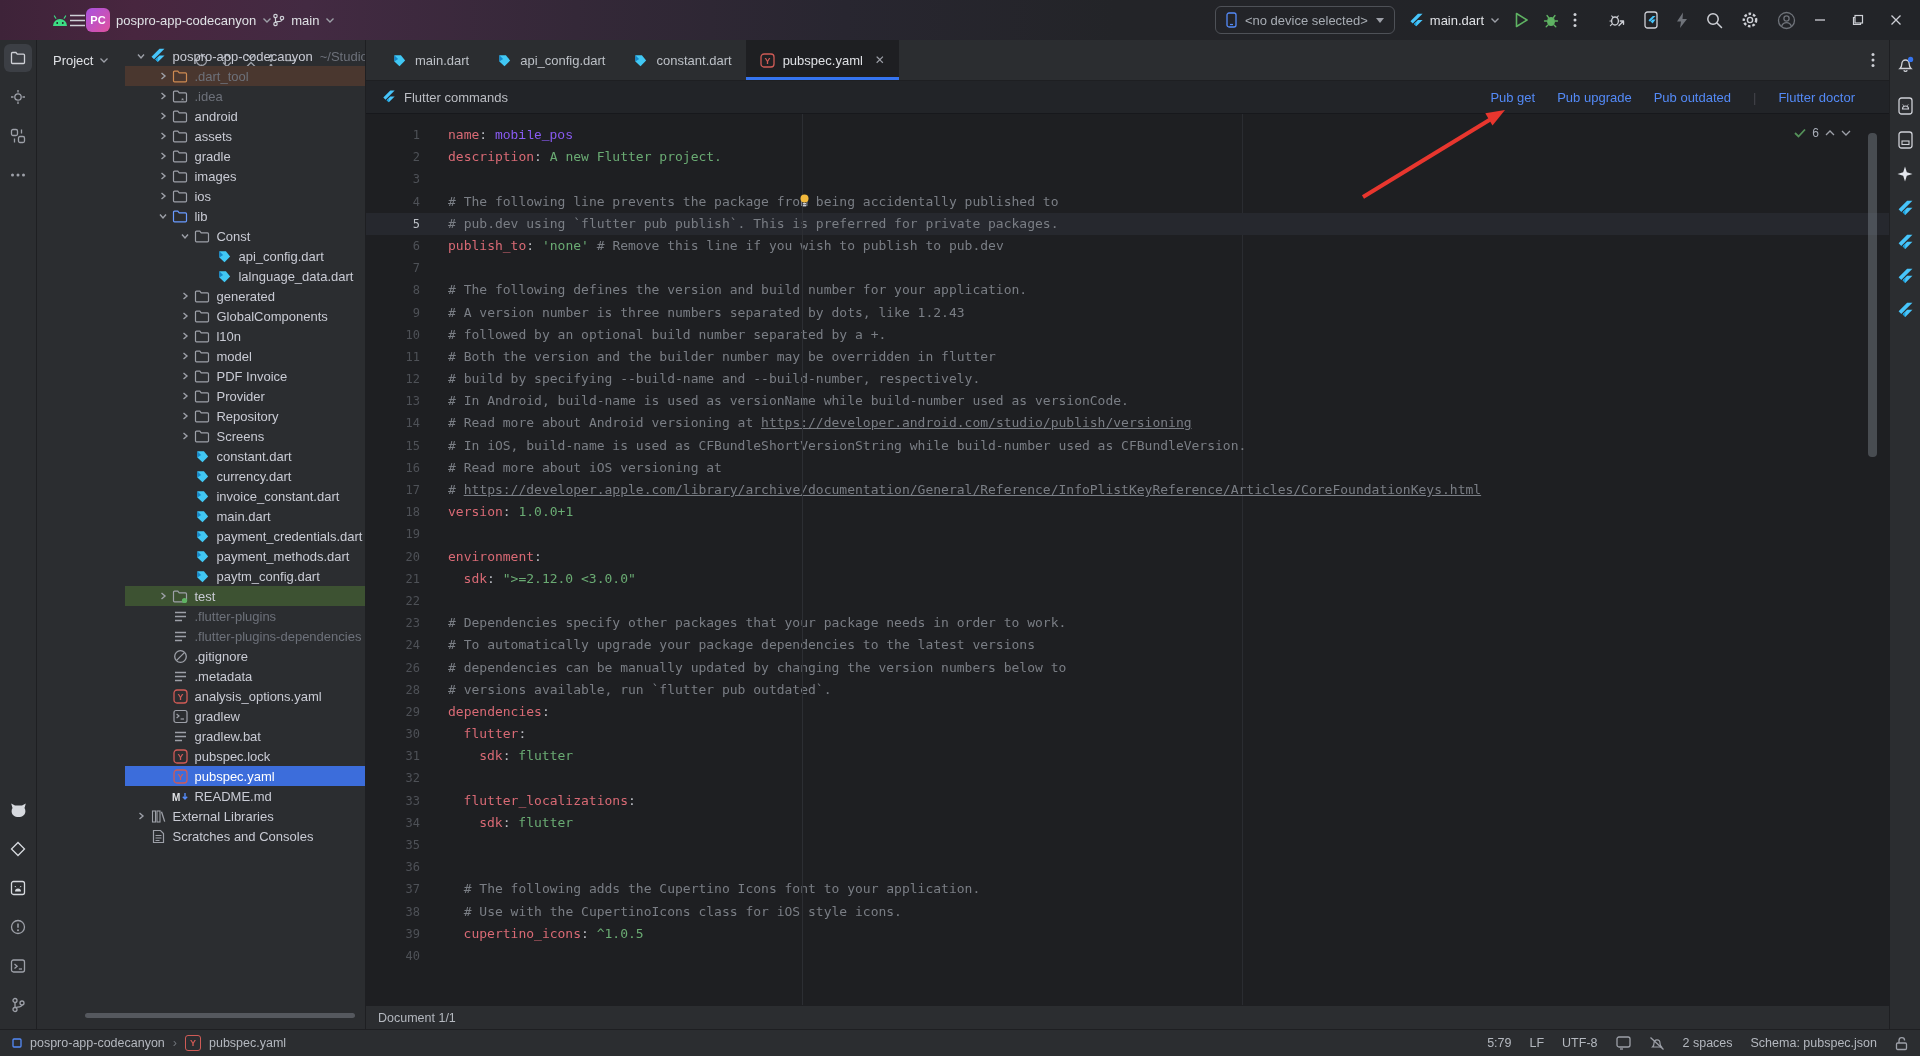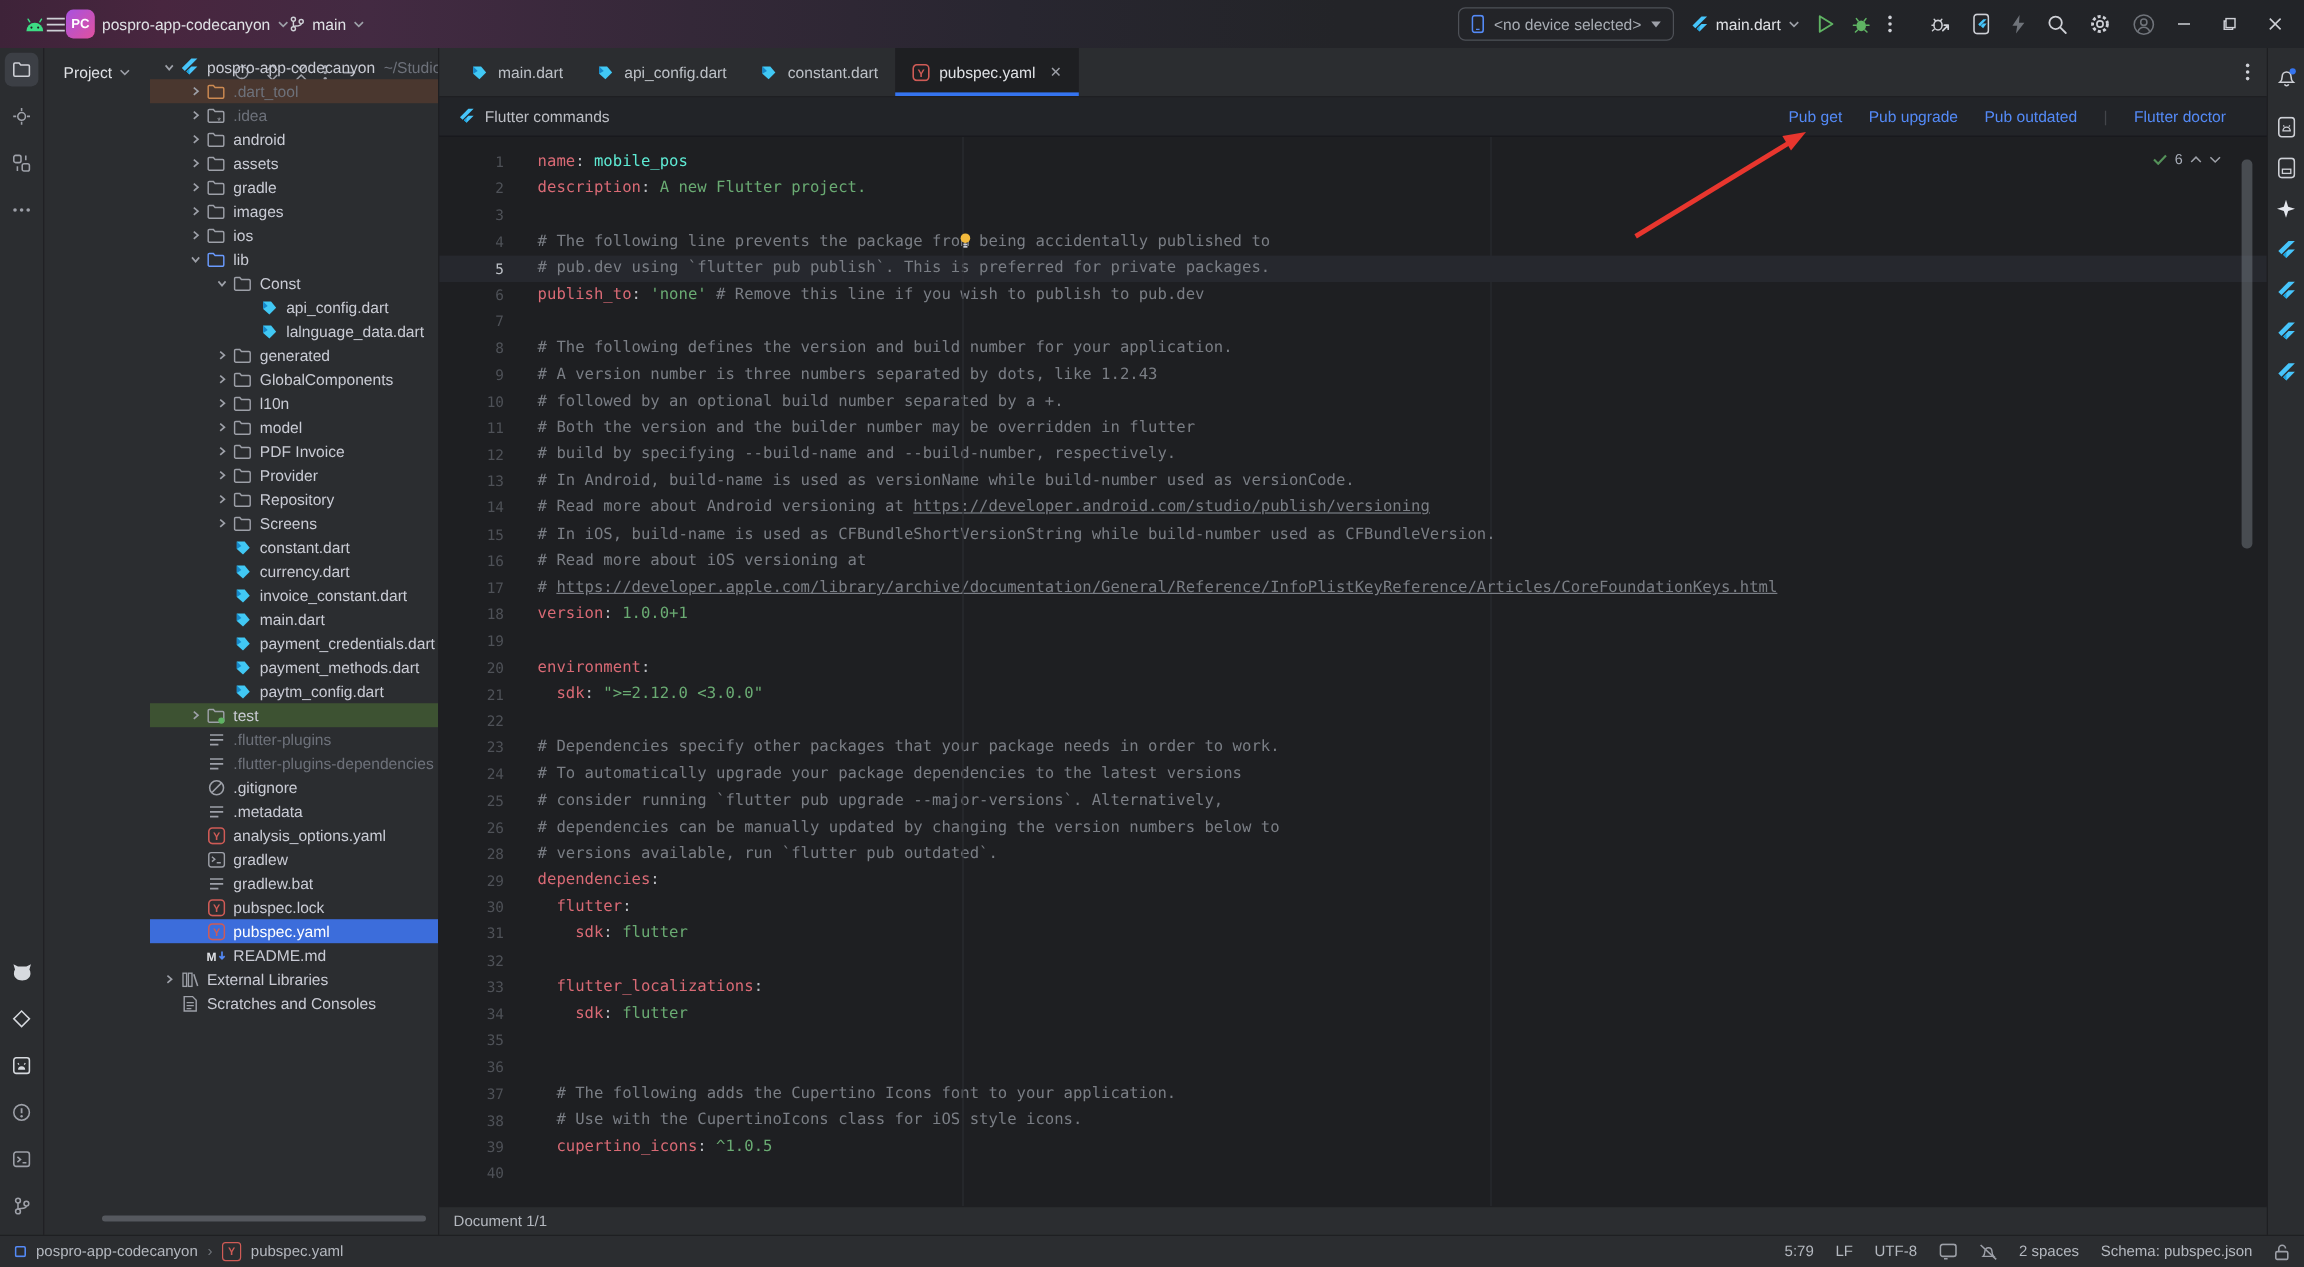--- a/index.html
+++ b/index.html
@@ -1,21 +1,21 @@
 <!DOCTYPE html>
 <html><head>
 <meta charset="utf-8">
 <style>
   html,body{margin:0;padding:0;background:#1e1f22;overflow:hidden;}
   .app{position:relative;width:1920px;height:1056px;font-family:"Liberation Sans",sans-serif;color:#bcbec4;font-size:13px;-webkit-font-smoothing:antialiased;}
   svg{display:block;}
   
   .titlebar{position:absolute;top:0;left:0;right:0;height:40px;display:flex;align-items:center;
     background:linear-gradient(90deg,#3e2339 0%,#48263f 7%,#432a42 16%,#342838 30%,#282630 44%,#232428 58%,#222428 100%);}
-  .tb-left{display:flex;align-items:center;padding-left:20px;}
+  .tb-left{display:flex;align-items:center;padding-left:20px;margin-left:31px;}
   .tb-item{display:flex;align-items:center;gap:6px;color:#dfe1e5;cursor:default;}
   .pc-badge{width:24px;height:24px;border-radius:6px;background:linear-gradient(135deg,#a852e0,#e0519e);color:#fff;font-weight:bold;font-size:11px;display:flex;align-items:center;justify-content:center;}
   .tb-center{margin-left:auto;display:flex;align-items:center;gap:14px;}
   .device-box{display:flex;align-items:center;gap:8px;height:26px;padding:0 10px;border:1px solid #4e5157;border-radius:6px;color:#a8adb4;}
   .caret-dn{width:0;height:0;border-left:4px solid transparent;border-right:4px solid transparent;border-top:5px solid #9da0a8;}
   .tb-right{display:flex;align-items:center;gap:18px;padding:0 18px 0 30px;}
   .win-controls{display:flex;align-items:center;gap:26px;padding-right:18px;}
   .icon-btn{display:flex;align-items:center;justify-content:center;}
   
   .body{position:absolute;top:40px;left:0;right:0;bottom:26px;display:flex;}
@@ -52,21 +52,21 @@
   .fc-link{color:#548af7;cursor:pointer;}
   .fc-sep{color:#43454a;}
   .editor{flex:1;position:relative;overflow:hidden;font-family:"DejaVu Sans Mono","Liberation Mono",monospace;font-size:13px;}
   .codewrap{position:absolute;inset:0;padding-top:10px;}
   .line{display:flex;height:22.2px;line-height:22.2px;white-space:pre;}
   .line.caret{background:#26282e;}
   .ln{width:54px;flex:none;text-align:right;padding-right:28px;color:#4e5157;font-size:12px;}
   .line.caret .ln{color:#bcc0c6;}
   .gutline{position:absolute;top:0;bottom:0;left:436px;width:1px;background:#2c2e33;}
   .marginguide{position:absolute;top:0;bottom:0;left:876px;width:1px;background:#2a2c31;}
-  .seg-k{color:#d96a75;} .seg-s{color:#6aab73;} .seg-c{color:#7a7e85;} .seg-t{color:#5eead4;} .seg-p{color:#bcbec4;}
+  .seg-k{color:#d96a75;} .seg-s{color:#6aab73;} .seg-c{color:#7a7e85;} .seg-t{color:#8b5cf6;font-family:Liberation Mono, monospace;} .seg-p{color:#bcbec4;}
   .seg-u{color:#7a7e85;text-decoration:underline;}
   .bulb{position:absolute;left:433px;top:80px;width:11px;height:14px;}
   .vscroll{position:absolute;right:12px;top:19px;width:9px;height:324px;border-radius:4px;background:rgba(125,130,140,.45);}
   .inspect{position:absolute;right:38px;top:12px;display:flex;align-items:center;gap:6px;color:#a8adb8;font-family:"Liberation Sans",sans-serif;font-size:12px;}
   .docbar{height:24px;background:#2b2d30;border-top:1px solid #1e1f22;display:flex;align-items:center;padding-left:12px;color:#b4b8bf;font-size:12.5px;flex:none;}
   
   .rstrip{width:30px;background:#2b2d30;border-left:1px solid #1e1f22;display:flex;flex-direction:column;align-items:center;padding-top:10px;}
   .rs-ic{width:28px;height:28px;display:flex;align-items:center;justify-content:center;margin-bottom:6px;}
   .rs-gap{height:8px;}
   
@@ -868,21 +868,20 @@
             <div class="line"><span class="ln">15</span><span><span class="seg-c"># In iOS, build-name is used as CFBundleShortVersionString while build-number used as CFBundleVersion.</span></span></div>
             <div class="line"><span class="ln">16</span><span><span class="seg-c"># Read more about iOS versioning at</span></span></div>
             <div class="line"><span class="ln">17</span><span><span class="seg-c"># </span><span class="seg-u">https://developer.apple.com/library/archive/documentation/General/Reference/InfoPlistKeyReference/Articles/CoreFoundationKeys.html</span></span></div>
             <div class="line"><span class="ln">18</span><span><span class="seg-k">version</span><span class="seg-p">:</span><span class="seg-s"> 1.0.0+1</span></span></div>
             <div class="line"><span class="ln">19</span><span></span></div>
             <div class="line"><span class="ln">20</span><span><span class="seg-k">environment</span><span class="seg-p">:</span></span></div>
             <div class="line"><span class="ln">21</span><span><span class="seg-t">  </span><span class="seg-k">sdk</span><span class="seg-p">:</span><span class="seg-s"> "&gt;=2.12.0 &lt;3.0.0"</span></span></div>
             <div class="line"><span class="ln">22</span><span></span></div>
             <div class="line"><span class="ln">23</span><span><span class="seg-c"># Dependencies specify other packages that your package needs in order to work.</span></span></div>
             <div class="line"><span class="ln">24</span><span><span class="seg-c"># To automatically upgrade your package dependencies to the latest versions</span></span></div>
-            <div class="line"><span class="ln">25</span><span><span class="seg-c"># consider running `flutter pub upgrade --major-versions`. Alternatively,</span></span></div>
             <div class="line"><span class="ln">26</span><span><span class="seg-c"># dependencies can be manually updated by changing the version numbers below to</span></span></div>
             <div class="line"><span class="ln">28</span><span><span class="seg-c"># versions available, run `flutter pub outdated`.</span></span></div>
             <div class="line"><span class="ln">29</span><span><span class="seg-k">dependencies</span><span class="seg-p">:</span></span></div>
             <div class="line"><span class="ln">30</span><span><span class="seg-t">  </span><span class="seg-k">flutter</span><span class="seg-p">:</span></span></div>
             <div class="line"><span class="ln">31</span><span><span class="seg-t">    </span><span class="seg-k">sdk</span><span class="seg-p">:</span><span class="seg-s"> flutter</span></span></div>
             <div class="line"><span class="ln">32</span><span></span></div>
             <div class="line"><span class="ln">33</span><span><span class="seg-t">  </span><span class="seg-k">flutter_localizations</span><span class="seg-p">:</span></span></div>
             <div class="line"><span class="ln">34</span><span><span class="seg-t">    </span><span class="seg-k">sdk</span><span class="seg-p">:</span><span class="seg-s"> flutter</span></span></div>
             <div class="line"><span class="ln">35</span><span></span></div>
             <div class="line"><span class="ln">36</span><span></span></div>

